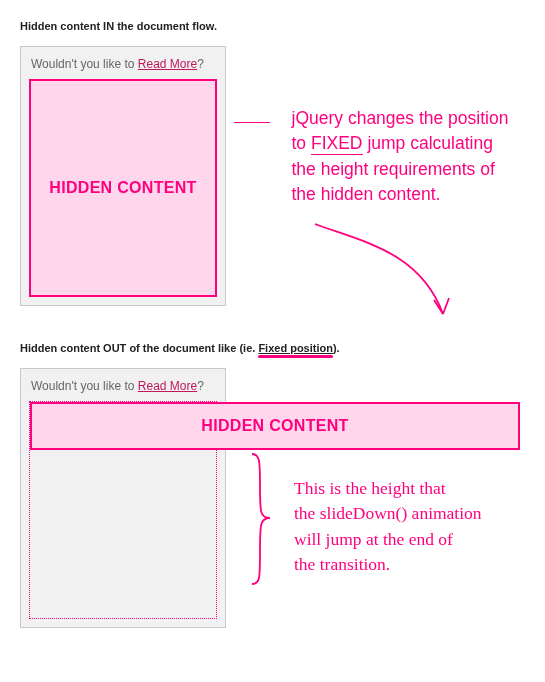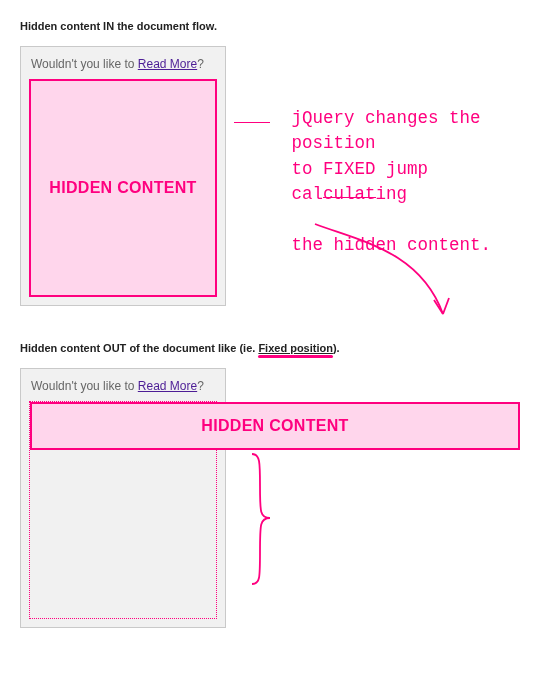--- a/index.html
+++ b/index.html
@@ -40,48 +40,48 @@
     padding: 8px;
     width: 206px;
   }
   .prompt {
     font-size: 12px;
     color: #666;
     margin: 2px 2px 8px 2px;
   }
   .prompt .rm {
     text-decoration: underline;
-    color: #4c1d95;
+    color: #be185d;
   }
   .hidden-box-full {
     border: 2px solid #ff007f;
     background: #ffd6ec;
     width: 188px;
     height: 218px;
     display: flex;
     align-items: center;
     justify-content: center;
   }
   .hidden-label {
     color: #ff007f;
     font-weight: bold;
     font-size: 16px;
     letter-spacing: 0.3px;
   }
   .annotation-col {
     color: #ff007f;
-    font-family: Liberation Mono, monospace;
+    font-family: Liberation Sans, sans-serif;
     font-size: 17.5px;
     line-height: 1.45;
     margin-top: 60px;
     width: 250px;
   }
   .annotation-col .hw-underline {
     border-bottom: 1px solid #ff007f;
-    padding-bottom: 18px;
+    padding-bottom: 1px;
   }
   .lead-line {
     width: 38px;
     height: 4px;
     position: relative;
     margin-top: 75px;
     margin-left: -14px;
   }
   .lead-line::before {
     content: "";
@@ -154,21 +154,21 @@
     <div class="hidden-box-full">
       <span class="hidden-label">HIDDEN CONTENT</span>
     </div>
   </div>
 
   <div class="lead-line"></div>
 
   <div class="annotation-col">
     <span>jQuery changes the position</span><br>
     <span>to </span><span class="hw-underline">FIXED</span><span> jump calculating</span><br>
-    <br>
+    <span>the height requirements of</span><br>
     <span>the hidden content.</span>
   </div>
 
   <svg class="arrow-svg" style="left:285px; top:170px;" width="170" height="120" viewBox="0 0 170 120">
     <path d="M10,8 C 55,25 115,35 138,98"></path>
     <path d="M138,98 l-9,-14 M138,98 l6,-16"></path>
   </svg>
 </div>
 
 <div class="second-space"></div>
@@ -194,16 +194,22 @@
   <div class="brace-col">
     <svg class="brace-svg" width="26" height="185" viewBox="0 0 26 185">
       <path d="M4,28
                C 12,28 12,36 12,60
                C 12,86 12,92 22,92
                C 12,92 12,98 12,126
                C 12,152 12,158 4,158"></path>
     </svg>
   </div>
 
+  <div class="annotation2">
+    <span>This is the height that</span><br>
+    <span>the slideDown() animation</span><br>
+    <span>will </span><span class="hw-bold">jump</span><span> at the end of</span><br>
+    <span>the transition.</span>
+  </div>
 </div>
 
 
 
 
 </body></html>

